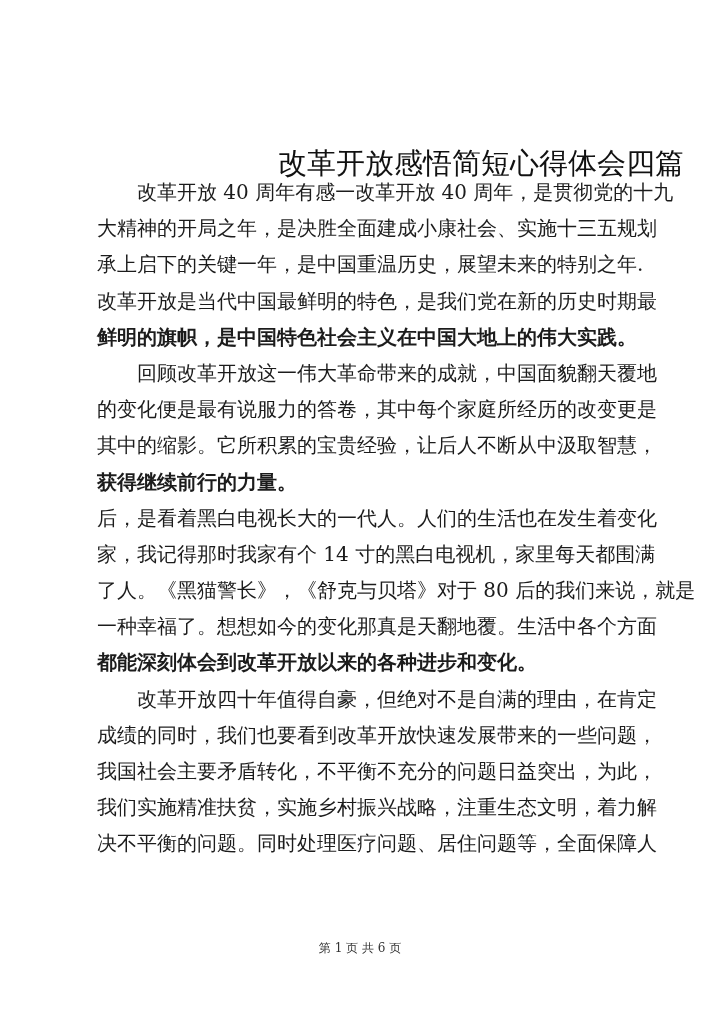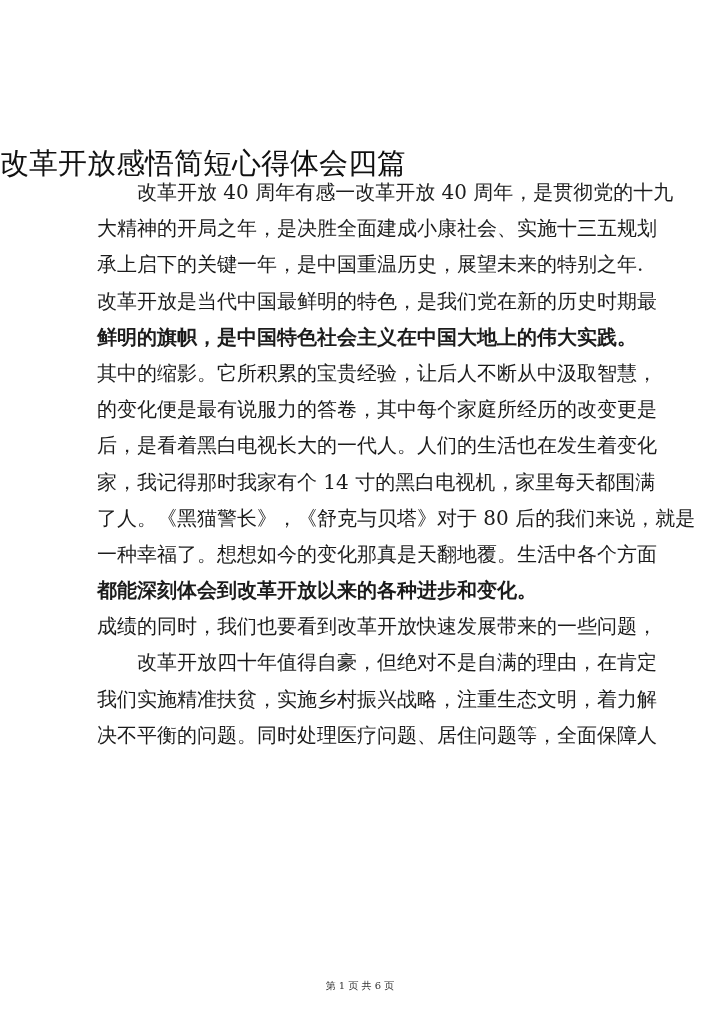--- a/index.html
+++ b/index.html
@@ -20,21 +20,21 @@
       left: 0; top: 0;
       width: 720px;
       height: 1018px;
       background: #ffffff;
     }
     .title {
       position: absolute;
       left: 0;
       width: 684px;
       top: 124px;
-      text-align: left;
+      text-align: right;
       font-size: 29px;
       line-height: 40px;
       letter-spacing: 0px;
       color: #111;
       font-weight: normal;
     }
     .body-text {
       position: absolute;
       left: 97px;
       top: 174px;
@@ -54,46 +54,49 @@
       padding-left: 40px;
     }
     .line.last {
       text-align-last: left;
       font-weight: bold;
     }
     .footer {
       position: absolute;
       left: 0;
       width: 720px;
-      top: 976px;
+      top: 938px;
       text-align: center;
-      font-size: 10px;
+      font-size: 12px;
       line-height: 20px;
       color: #333;
     }
   </style>
 </head>
 <body>
 
 <div class="page">
   <h1 class="title">改革开放感悟简短心得体会四篇</h1>
 
   <div class="body-text" id="body-text">
       <span class="line indent">改革开放 40 周年有感一改革开放 40 周年，是贯彻党的十九</span>
       <span class="line">大精神的开局之年，是决胜全面建成小康社会、实施十三五规划</span>
       <span class="line">承上启下的关键一年，是中国重温历史，展望未来的特别之年.</span>
       <span class="line">改革开放是当代中国最鲜明的特色，是我们党在新的历史时期最</span>
       <span class="line last">鲜明的旗帜，是中国特色社会主义在中国大地上的伟大实践。</span>
+      <span class="line indent">回顾改革开放这一伟大革命带来的成就，中国面貌翻天覆地</span>
+      <span class="line">的变化便是最有说服力的答卷，其中每个家庭所经历的改变更是</span>
       <span class="line">其中的缩影。它所积累的宝贵经验，让后人不断从中汲取智慧，</span>
-      <span class="line">的变化便是最有说服力的答卷，其中每个家庭所经历的改变更是</span>
+      <span class="line last">获得继续前行的力量。</span>
       <span class="line">后，是看着黑白电视长大的一代人。人们的生活也在发生着变化</span>
       <span class="line">家，我记得那时我家有个 14 寸的黑白电视机，家里每天都围满</span>
       <span class="line">了人。《黑猫警长》，《舒克与贝塔》对于 80 后的我们来说，就是</span>
       <span class="line">一种幸福了。想想如今的变化那真是天翻地覆。生活中各个方面</span>
       <span class="line last">都能深刻体会到改革开放以来的各种进步和变化。</span>
+      <span class="line indent">改革开放四十年值得自豪，但绝对不是自满的理由，在肯定</span>
       <span class="line">成绩的同时，我们也要看到改革开放快速发展带来的一些问题，</span>
-      <span class="line indent">改革开放四十年值得自豪，但绝对不是自满的理由，在肯定</span>
+      <span class="line">我国社会主要矛盾转化，不平衡不充分的问题日益突出，为此，</span>
       <span class="line">我们实施精准扶贫，实施乡村振兴战略，注重生态文明，着力解</span>
       <span class="line">决不平衡的问题。同时处理医疗问题、居住问题等，全面保障人</span>
     </div>
 
   <div class="footer">第 1 页  共 6 页</div>
 </div>
 
 </body></html>

